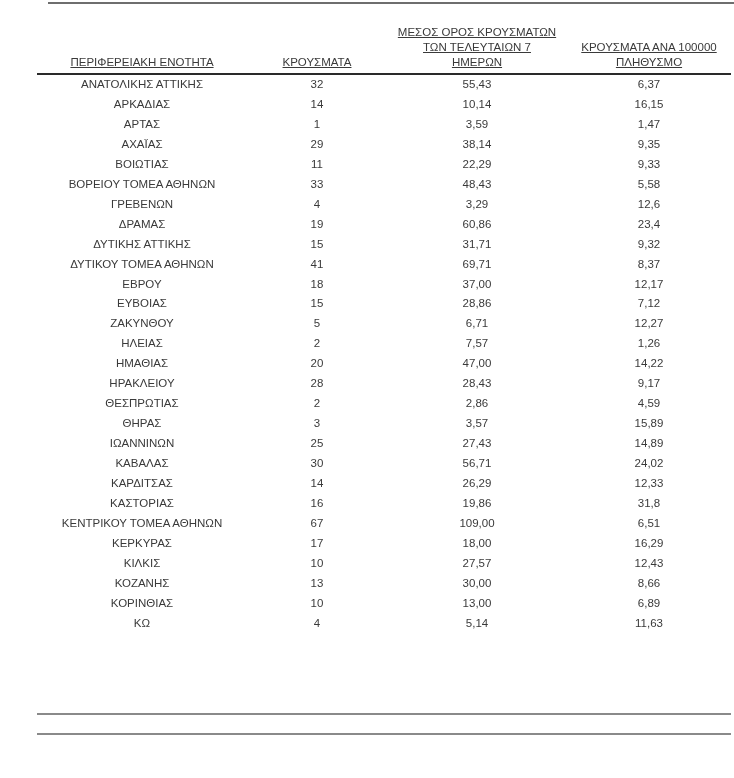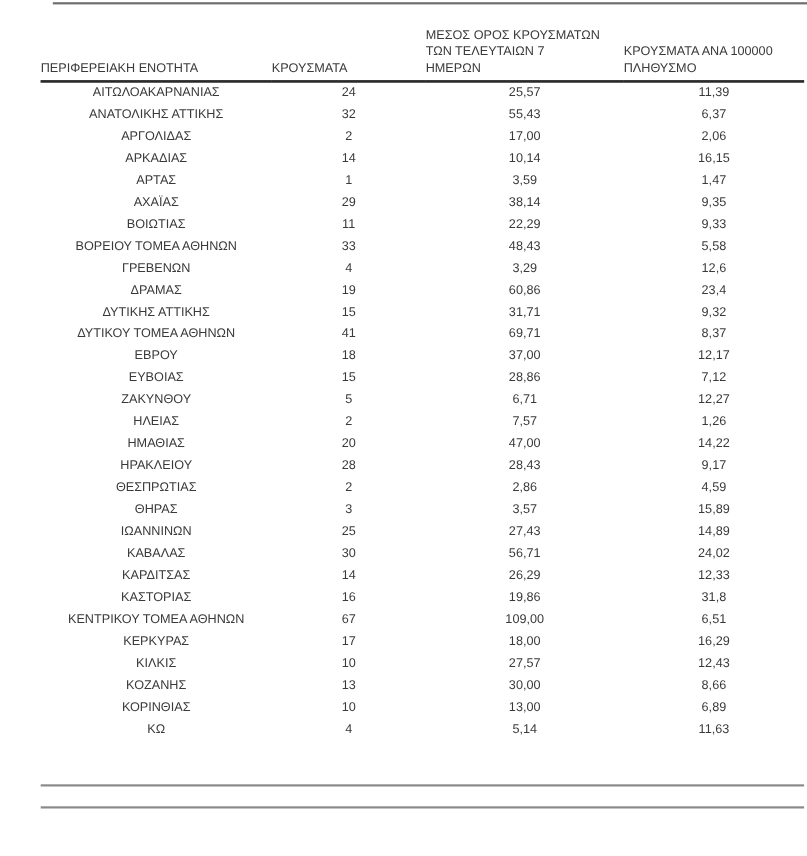--- a/index.html
+++ b/index.html
@@ -46,27 +46,28 @@
     border-collapse: collapse;
     table-layout: fixed;
   }
   col.c-region { width: 210px; }
   col.c-cases  { width: 140px; }
   col.c-avg7   { width: 180px; }
   col.c-per100k{ width: 164px; }
   thead th {
     height: 60px;
     vertical-align: bottom;
-    text-align: left;
+    text-align: center;
     font-weight: normal;
     font-size: 11.5px;
     line-height: 15px;
     padding: 0 0 3px 0;
     border-bottom: 2px solid #2a2a2a;
     color: #3a3a3a;
+    text-decoration: underline;
   }
   thead th span { display: block; }
   tbody td {
     height: 19.95px;
     text-align: center;
     vertical-align: middle;
     font-size: 11.5px;
     line-height: 19.95px;
     padding: 0;
     white-space: nowrap;
@@ -101,38 +102,26 @@
           <span>ΗΜΕΡΩΝ</span>
         </th>
         <th>
           <span>ΚΡΟΥΣΜΑΤΑ ΑΝΑ 100000</span>
           <span>ΠΛΗΘΥΣΜΟ</span>
         </th>
       </tr>
     </thead>
     <tbody>
         <tr>
-          <td>ΑΙΤΩΛΟΑΚΑΡΝΑΝΙΑΣ</td>
-          <td>24</td>
-          <td>25,57</td>
-          <td>11,39</td>
-        </tr>
-        <tr>
           <td>ΑΝΑΤΟΛΙΚΗΣ ΑΤΤΙΚΗΣ</td>
           <td>32</td>
           <td>55,43</td>
           <td>6,37</td>
         </tr>
         <tr>
-          <td>ΑΡΓΟΛΙΔΑΣ</td>
-          <td>2</td>
-          <td>17,00</td>
-          <td>2,06</td>
-        </tr>
-        <tr>
           <td>ΑΡΚΑΔΙΑΣ</td>
           <td>14</td>
           <td>10,14</td>
           <td>16,15</td>
         </tr>
         <tr>
           <td>ΑΡΤΑΣ</td>
           <td>1</td>
           <td>3,59</td>
           <td>1,47</td>

